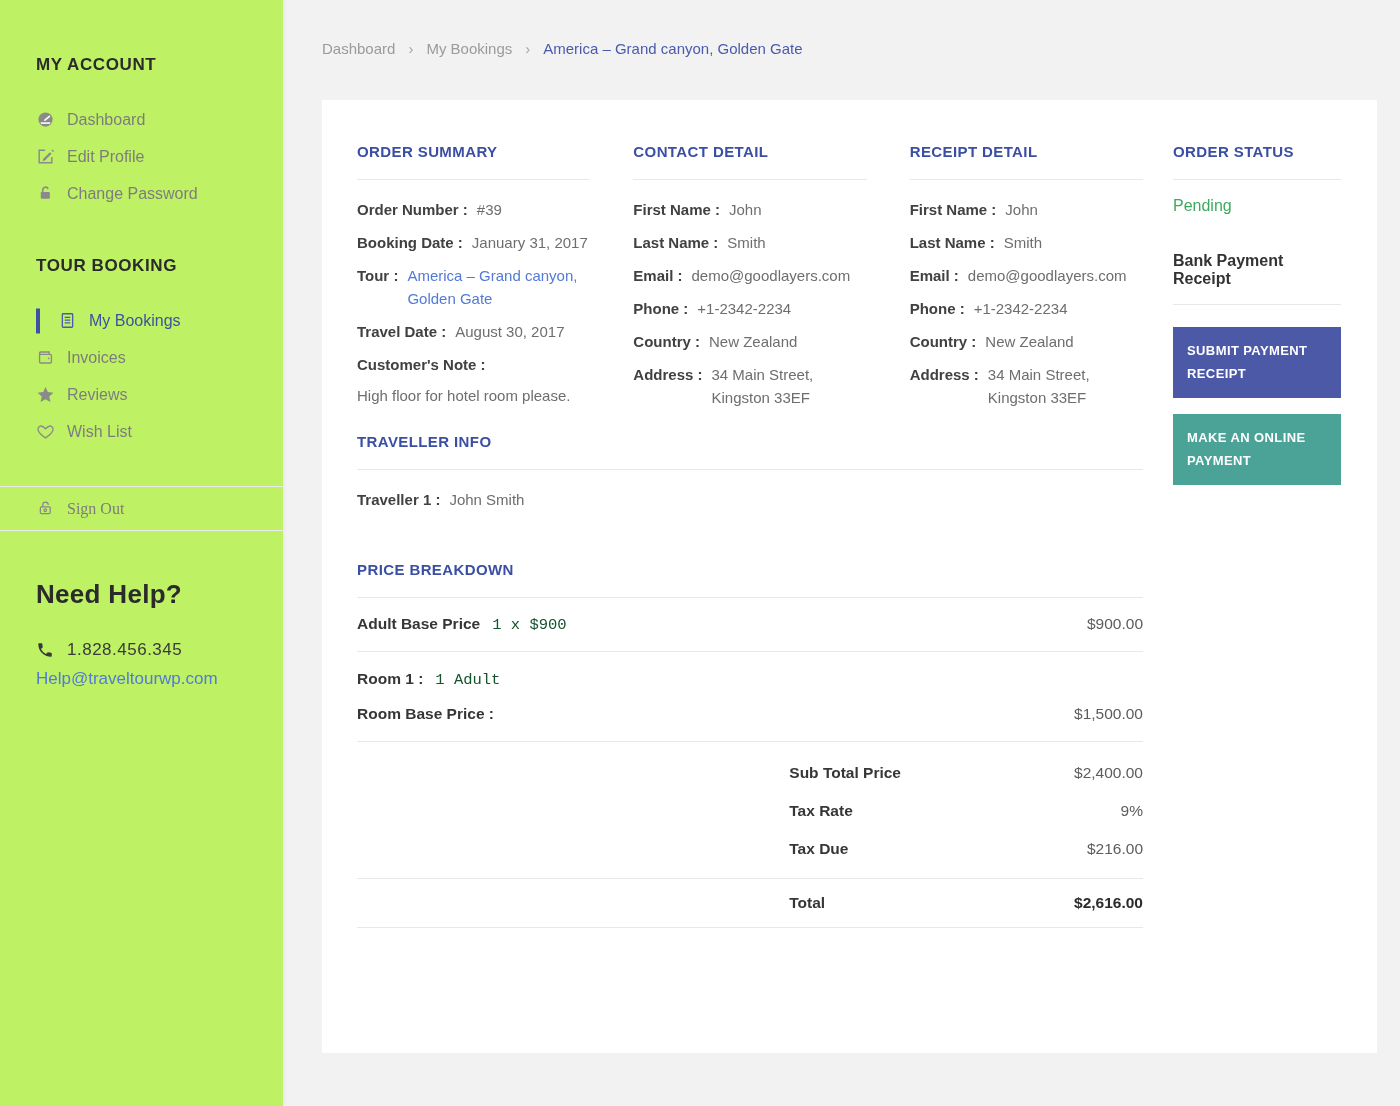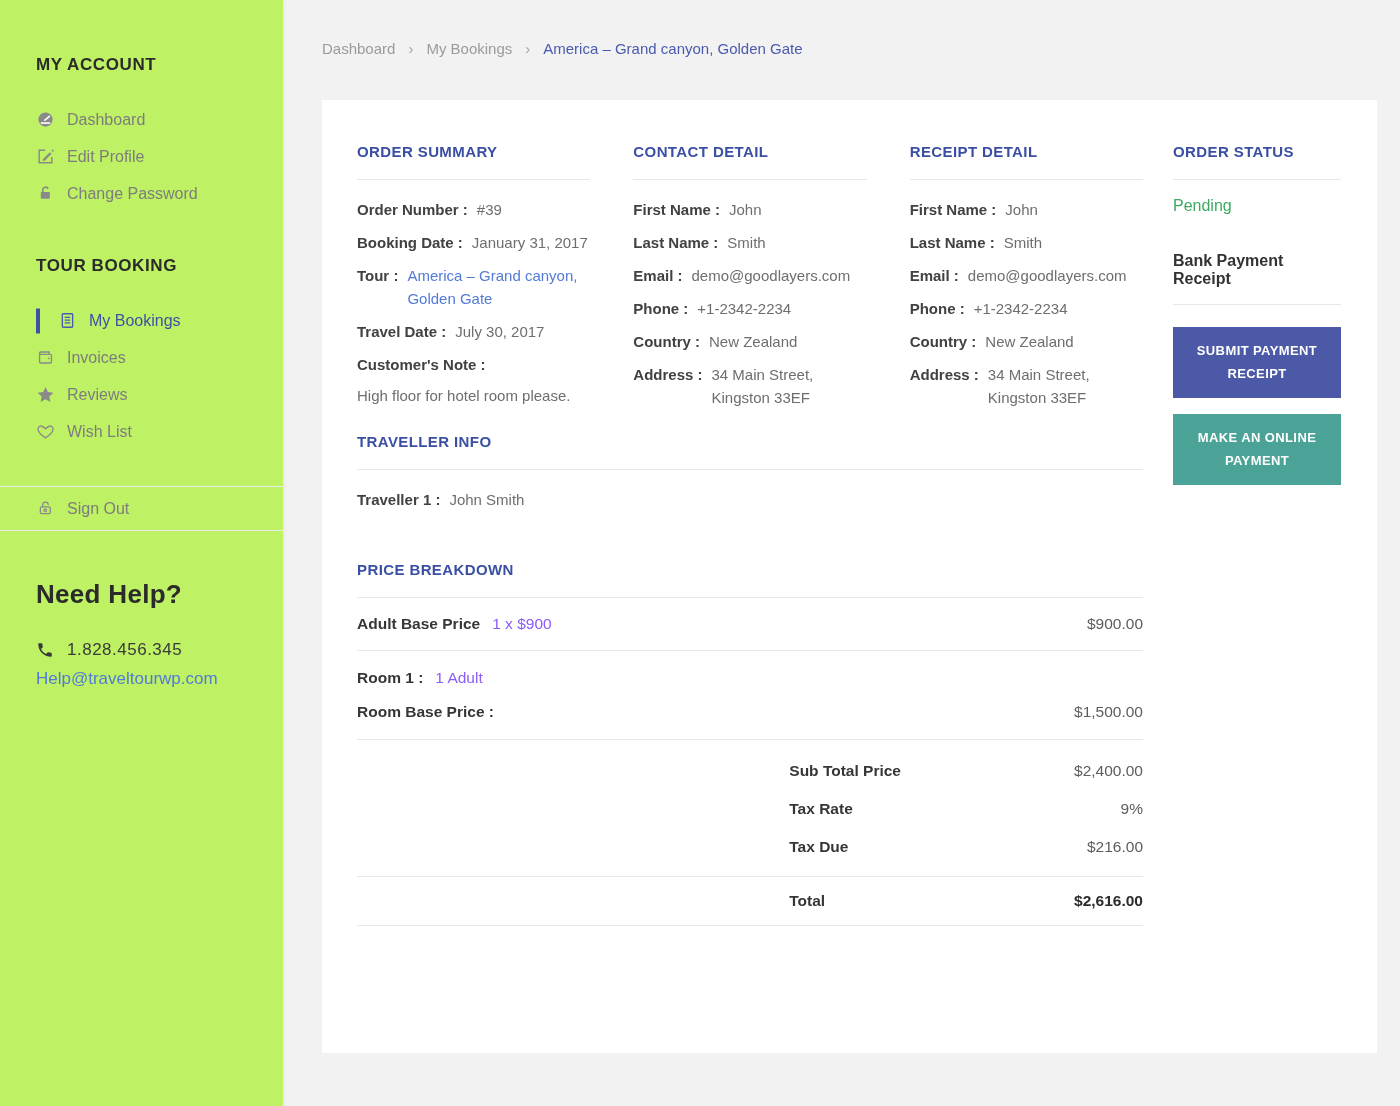--- a/index.html
+++ b/index.html
@@ -39,21 +39,21 @@
   }
   .nav-item.active { color: #3d52a5; padding-left: 58px; }
   .nav-item.active .icon { color: #4a5cb0; }
   .active-bar {
     position: absolute; left: 36px; top: 50%;
     transform: translateY(-50%);
     width: 4px; height: 25px; background: #3d52a5;
   }
   .side-divider { border: none; border-top: 1px solid #eaeaea; margin: 0; }
   .divider-top { margin-top: 36px; }
-  .signout-row { padding: 12px 0 12px 36px; }
+  .signout-row { padding: 12px 0 12px 36px; font-family: Liberation Serif, serif; }
   .need-help { padding-left: 36px; margin-top: 48px; }
   .need-help h2 {
     margin: 0; font-size: 26px; font-weight: bold; color: #2b2b2b;
     letter-spacing: .3px;
   }
   .phone-row { display: flex; align-items: center; margin-top: 30px; }
   .phone-row .icon { width: 18px; height: 18px; color: #3a3a3a; display: inline-flex; }
   .phone-num { margin-left: 13px; font-size: 17px; color: #3a3a3a; letter-spacing: .5px; }
   .help-email { margin-top: 9px; font-size: 17px; color: #527ad6; cursor: pointer; }
 
@@ -88,40 +88,40 @@
   .note { font-size: 15px; color: #6e6e6e; line-height: 23px; margin-top: 8px; }
 
   .section-traveller { margin-top: 24px; }
   .section-price { margin-top: 50px; }
 
   .pb-row { display: flex; align-items: baseline; font-size: 15.5px; }
   .pb-row.adult { padding: 17px 0; }
   .pb-row.room1 { padding: 18px 0 6px; }
   .pb-row.roomprice { padding: 10px 0 18px; }
   .pb-label { font-weight: bold; color: #363636; }
-  .pb-qty { color: #8b5cf6; margin-left: 12px; }
+  .pb-qty { color: #14532d; margin-left: 12px; font-family: Liberation Mono, monospace; }
   .pb-amount { margin-left: auto; color: #5c5c5c; }
 
   .pb-trow {
     display: flex; justify-content: space-between; align-items: baseline;
     font-size: 15.5px; padding: 6px 0; margin-left: 55%; margin-top: 8px;
   }
   .pb-trow.first { margin-top: 16px; }
   .pb-trow.last { margin-bottom: 14px; }
   .pb-trow .t-label { font-weight: bold; color: #363636; }
   .pb-trow .t-amount { color: #5c5c5c; }
   .pb-trow.grand { padding: 15px 0; margin-top: 0; }
   .pb-trow.grand .t-amount { font-weight: bold; color: #2b2b2b; }
 
   
   .status-text { margin-top: 17px; font-size: 16px; color: #3cab5f; }
   .receipt-title { margin-top: 37px; font-size: 16px; font-weight: bold; color: #333; }
   .receipt-rule { border: none; border-top: 1px solid #e8e8e8; margin: 16px 0 0; }
   .btn {
-    display: flex; align-items: center; justify-content: center; text-align: center;
+    display: flex; align-items: center; justify-content: center; 
     color: #fff; font-weight: bold; font-size: 13px; letter-spacing: .4px;
     line-height: 1.8; padding: 12px 14px; cursor: pointer; user-select: none;
   }
   .btn-submit { background: #4c59a7; margin-top: 22px; min-height: 68px; }
   .btn-online { background: #4aa396; margin-top: 16px; min-height: 64px; }
 
   svg { display: block; width: 100%; height: 100%; }
 </style>
 </head>
 <body>
@@ -249,21 +249,21 @@
           <div class="kv">
             <span class="k">Booking Date :</span>
             <span class="v">January 31, 2017</span>
           </div>
           <div class="kv">
             <span class="k">Tour :</span>
             <span class="v link">America – Grand canyon, Golden Gate</span>
           </div>
           <div class="kv">
             <span class="k">Travel Date :</span>
-            <span class="v">July 30, 2017</span>
+            <span class="v">August 30, 2017</span>
           </div>
           <div class="kv">
             <span class="k">Customer's Note :</span>
           </div>
           <div class="note">High floor for hotel room please.</div>
         </div>
 
         <div>
           <h4 class="sec-title">CONTACT DETAIL</h4>
           <hr class="sec-rule">

